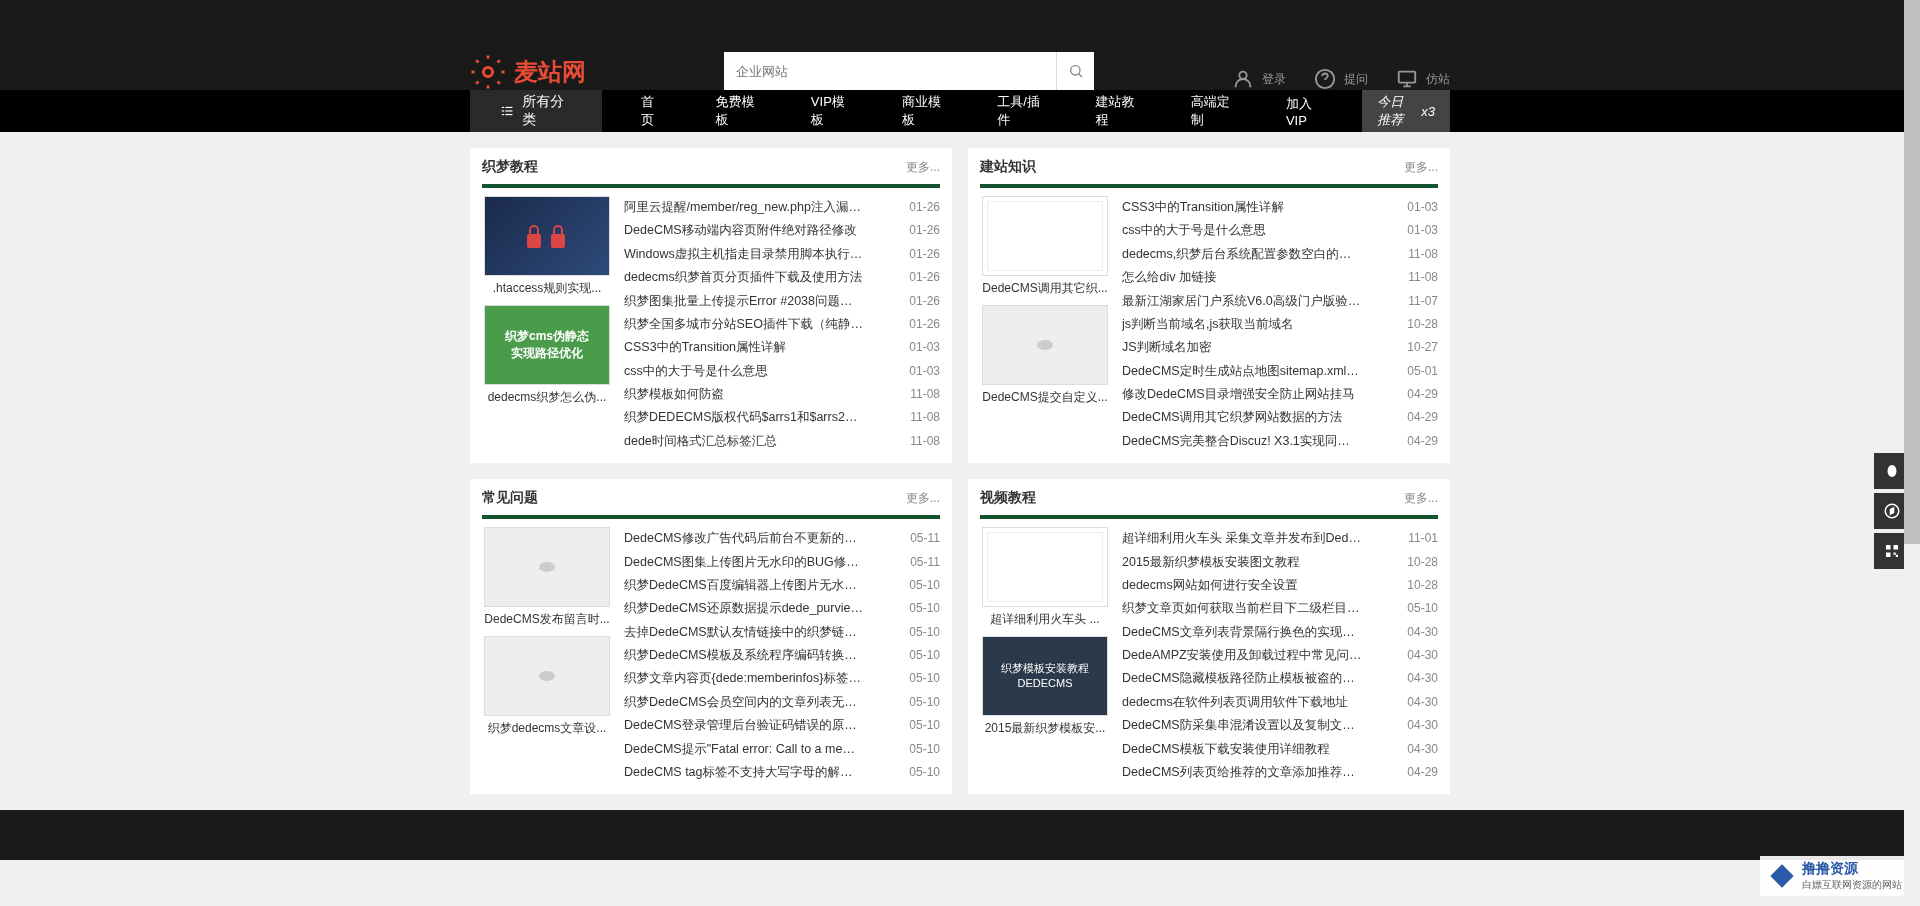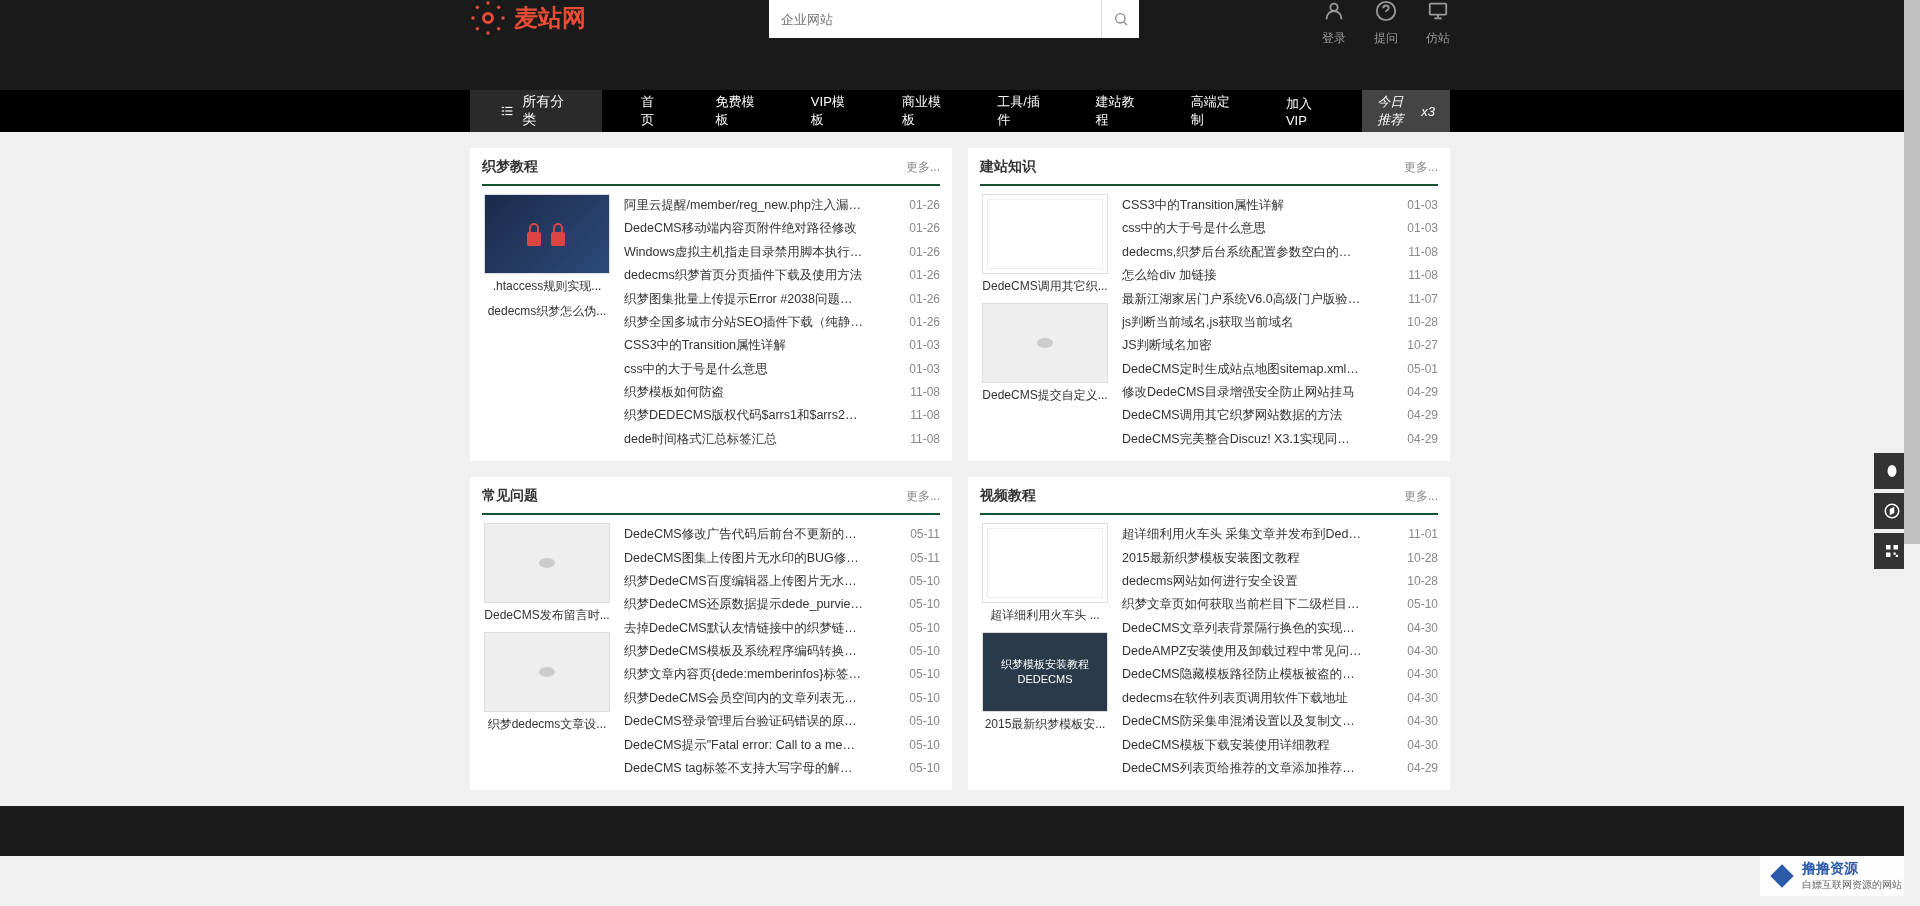--- a/index.html
+++ b/index.html
@@ -1,35 +1,35 @@
 <!DOCTYPE html>
 <html><head>
 <meta charset="utf-8">
 <style>
 *{margin:0;padding:0;box-sizing:border-box;}
 body{font-family:"Microsoft YaHei",Arial,sans-serif;font-size:13px;color:#333;background:#f0f0f0;}
 .top-header{background:#1a1a1a;height:90px;}
 .container{width:980px;margin:0 auto;}
-.header-inner{display:flex;align-items:flex-start;height:90px;justify-content:space-between;}
+.header-inner{display:flex;align-items:flex-end;height:90px;justify-content:space-between;}
 .logo{display:flex;align-items:center;gap:8px;color:#e94b35;font-size:24px;font-weight:bold;}
 .logo svg{width:36px;height:36px;}
 .search-box{display:flex;align-items:center;background:#3b82f6;width:370px;height:38px;}
 .search-box input{flex:1;border:none;padding:0 12px;height:100%;outline:none;font-size:13px;}
 .search-btn{width:38px;height:38px;background:#fff;border:none;border-left:1px solid #ddd;cursor:pointer;display:flex;align-items:center;justify-content:center;}
 .header-icons{display:flex;gap:28px;}
-.header-icon{display:flex;flex-direction:column;align-items:center;gap:8px;color:#999;font-size:12px;cursor:pointer;}
+.header-icon{display:flex;flex-direction:row;align-items:center;gap:8px;color:#999;font-size:12px;cursor:pointer;}
 .header-icon svg{width:22px;height:22px;}
 .nav-bar{background:#000;height:42px;}
 .nav-inner{display:flex;height:42px;}
 .nav-cat{background:#2a2a2a;color:#fff;display:flex;align-items:center;gap:8px;padding:0 30px;font-size:14px;}
 .nav-item{color:#fff;padding:0 15px;display:flex;align-items:center;font-size:13px;cursor:pointer;margin-left:24px;}
 .nav-item.highlight{background:#444;font-style:italic;}
 .main{padding:16px 0;display:flex;gap:16px;flex-wrap:wrap;}
 .panel{background:#fff;width:482px;padding:10px 12px;}
-.panel-header{display:flex;justify-content:space-between;align-items:center;padding-bottom:8px;border-bottom:2px solid #14532d;margin-bottom:8px;}
+.panel-header{display:flex;justify-content:space-between;align-items:center;padding-bottom:8px;border-bottom:4px solid #14532d;margin-bottom:8px;}
 .panel-title{font-size:14px;font-weight:bold;}
 .more-link{color:#888;font-size:12px;cursor:pointer;}
 .panel-body{display:flex;gap:12px;}
 .thumb-col{width:130px;display:flex;flex-direction:column;gap:8px;}
 .thumb-item{display:flex;flex-direction:column;align-items:center;gap:4px;}
 .thumb-img{width:126px;height:80px;border:1px solid #ddd;display:flex;align-items:center;justify-content:center;background:#f5f5f5;font-size:11px;text-align:center;padding:4px;overflow:hidden;}
 .thumb-lock{background:linear-gradient(135deg,#1a2a4a,#2d4a7a);}
 .thumb-green{background:#4a9b4a;color:#fff;font-size:12px;font-weight:bold;line-height:1.4;}
 .thumb-placeholder{background:#eee;color:#bbb;}
 .thumb-dark{background:#2a3a4a;color:#fff;font-size:11px;line-height:1.4;}
@@ -138,20 +138,22 @@
               <svg width="60" height="40" viewBox="0 0 60 40">
                 <rect x="10" y="18" width="14" height="14" fill="#d44" rx="2"></rect>
                 <path d="M13 18v-4a4 4 0 018 0v4" stroke="#d44" fill="none" stroke-width="2"></path>
                 <rect x="34" y="18" width="14" height="14" fill="#d44" rx="2"></rect>
                 <path d="M37 18v-4a4 4 0 018 0v4" stroke="#d44" fill="none" stroke-width="2"></path>
               </svg>
             </div>
             <div class="thumb-caption">.htaccess规则实现...</div>
           </div>
           <div class="thumb-item">
+            <div class="thumb-img thumb-green" style="white-space: pre-line;">织梦cms伪静态
+实现路径优化</div>
             <div class="thumb-caption">dedecms织梦怎么伪...</div>
           </div>
         </div>
         <div class="list-col">
           <div class="list-row">
             <span class="list-title">阿里云提醒/member/reg_new.php注入漏洞解决...</span>
             <span class="list-date">01-26</span>
           </div>
           <div class="list-row">
             <span class="list-title">DedeCMS移动端内容页附件绝对路径修改</span>

